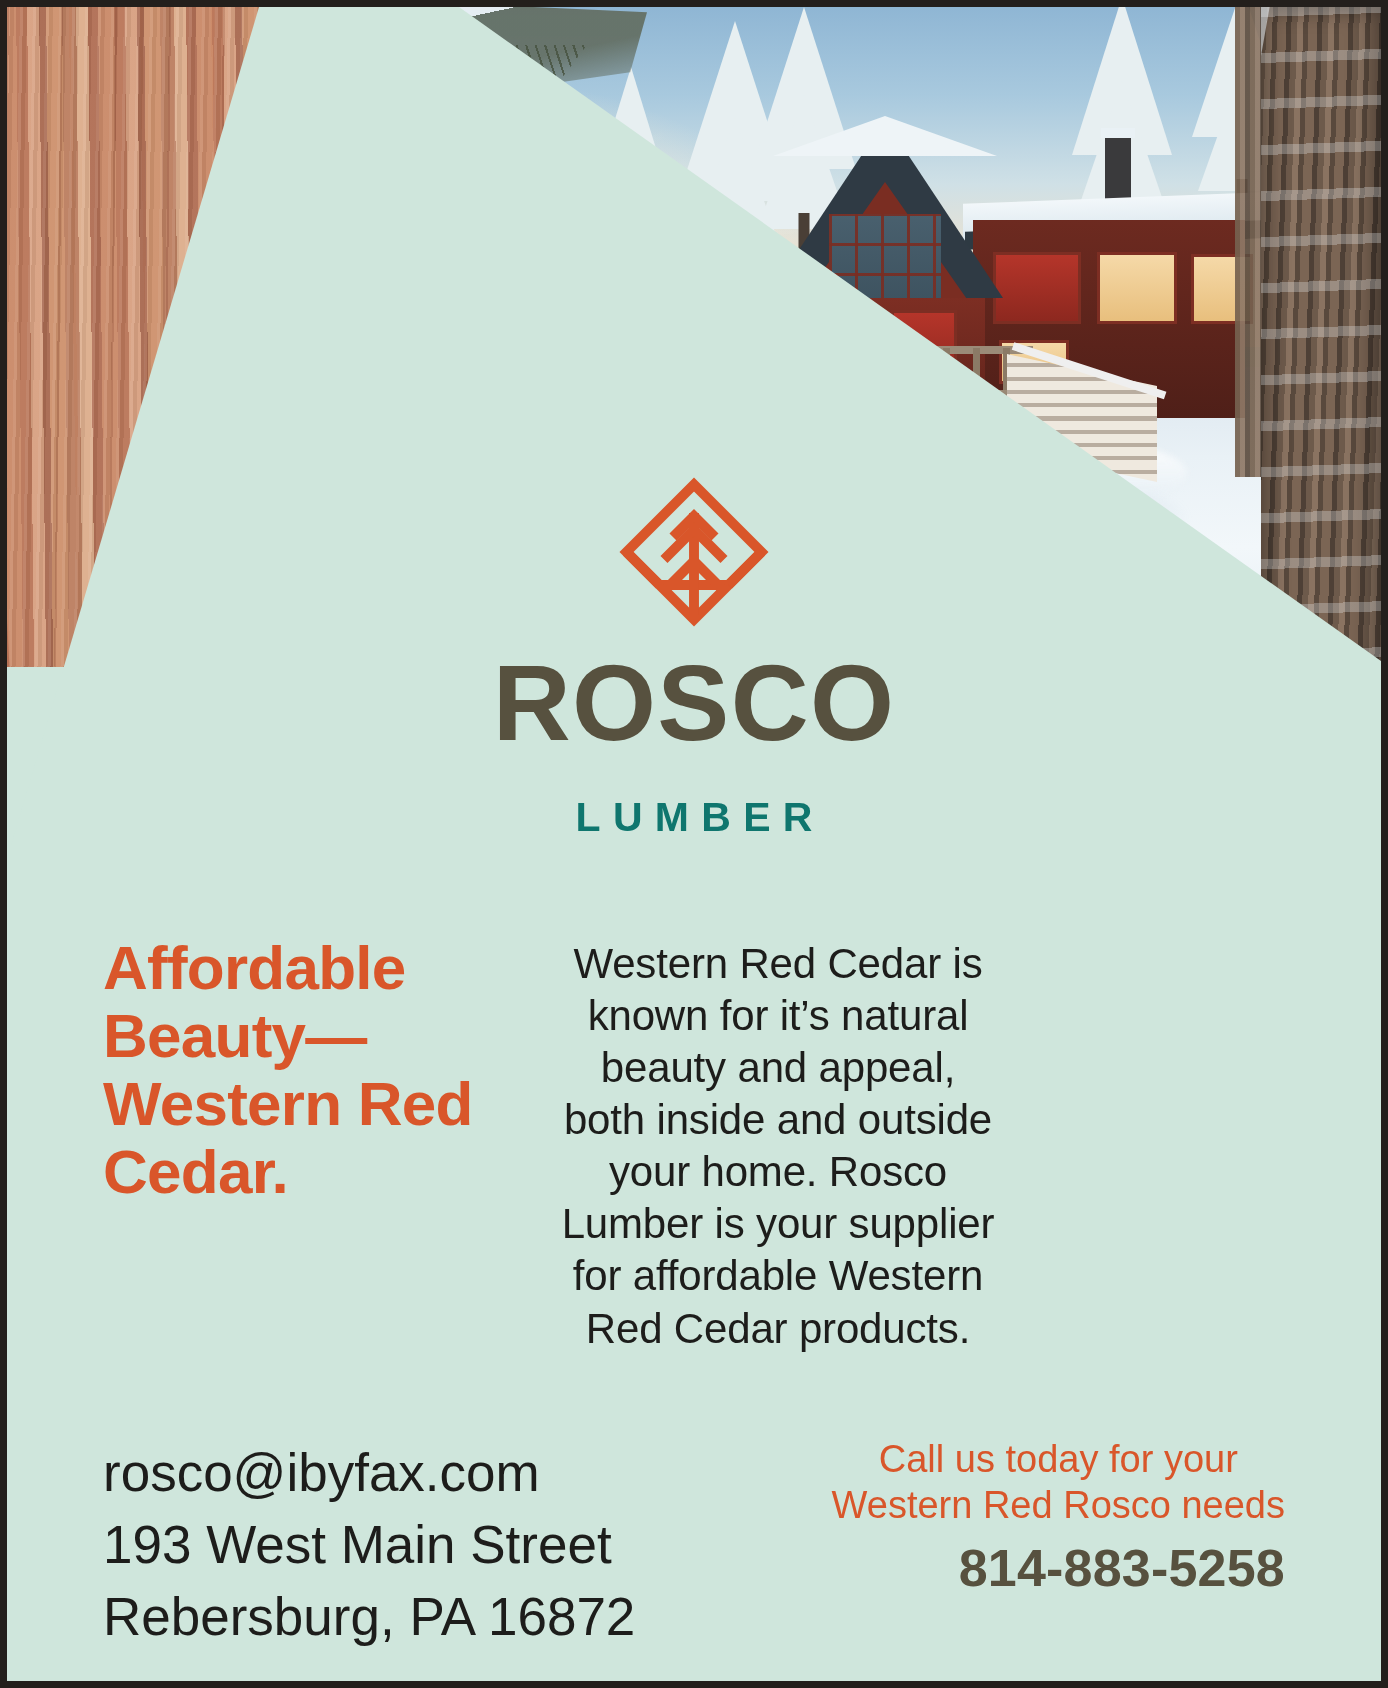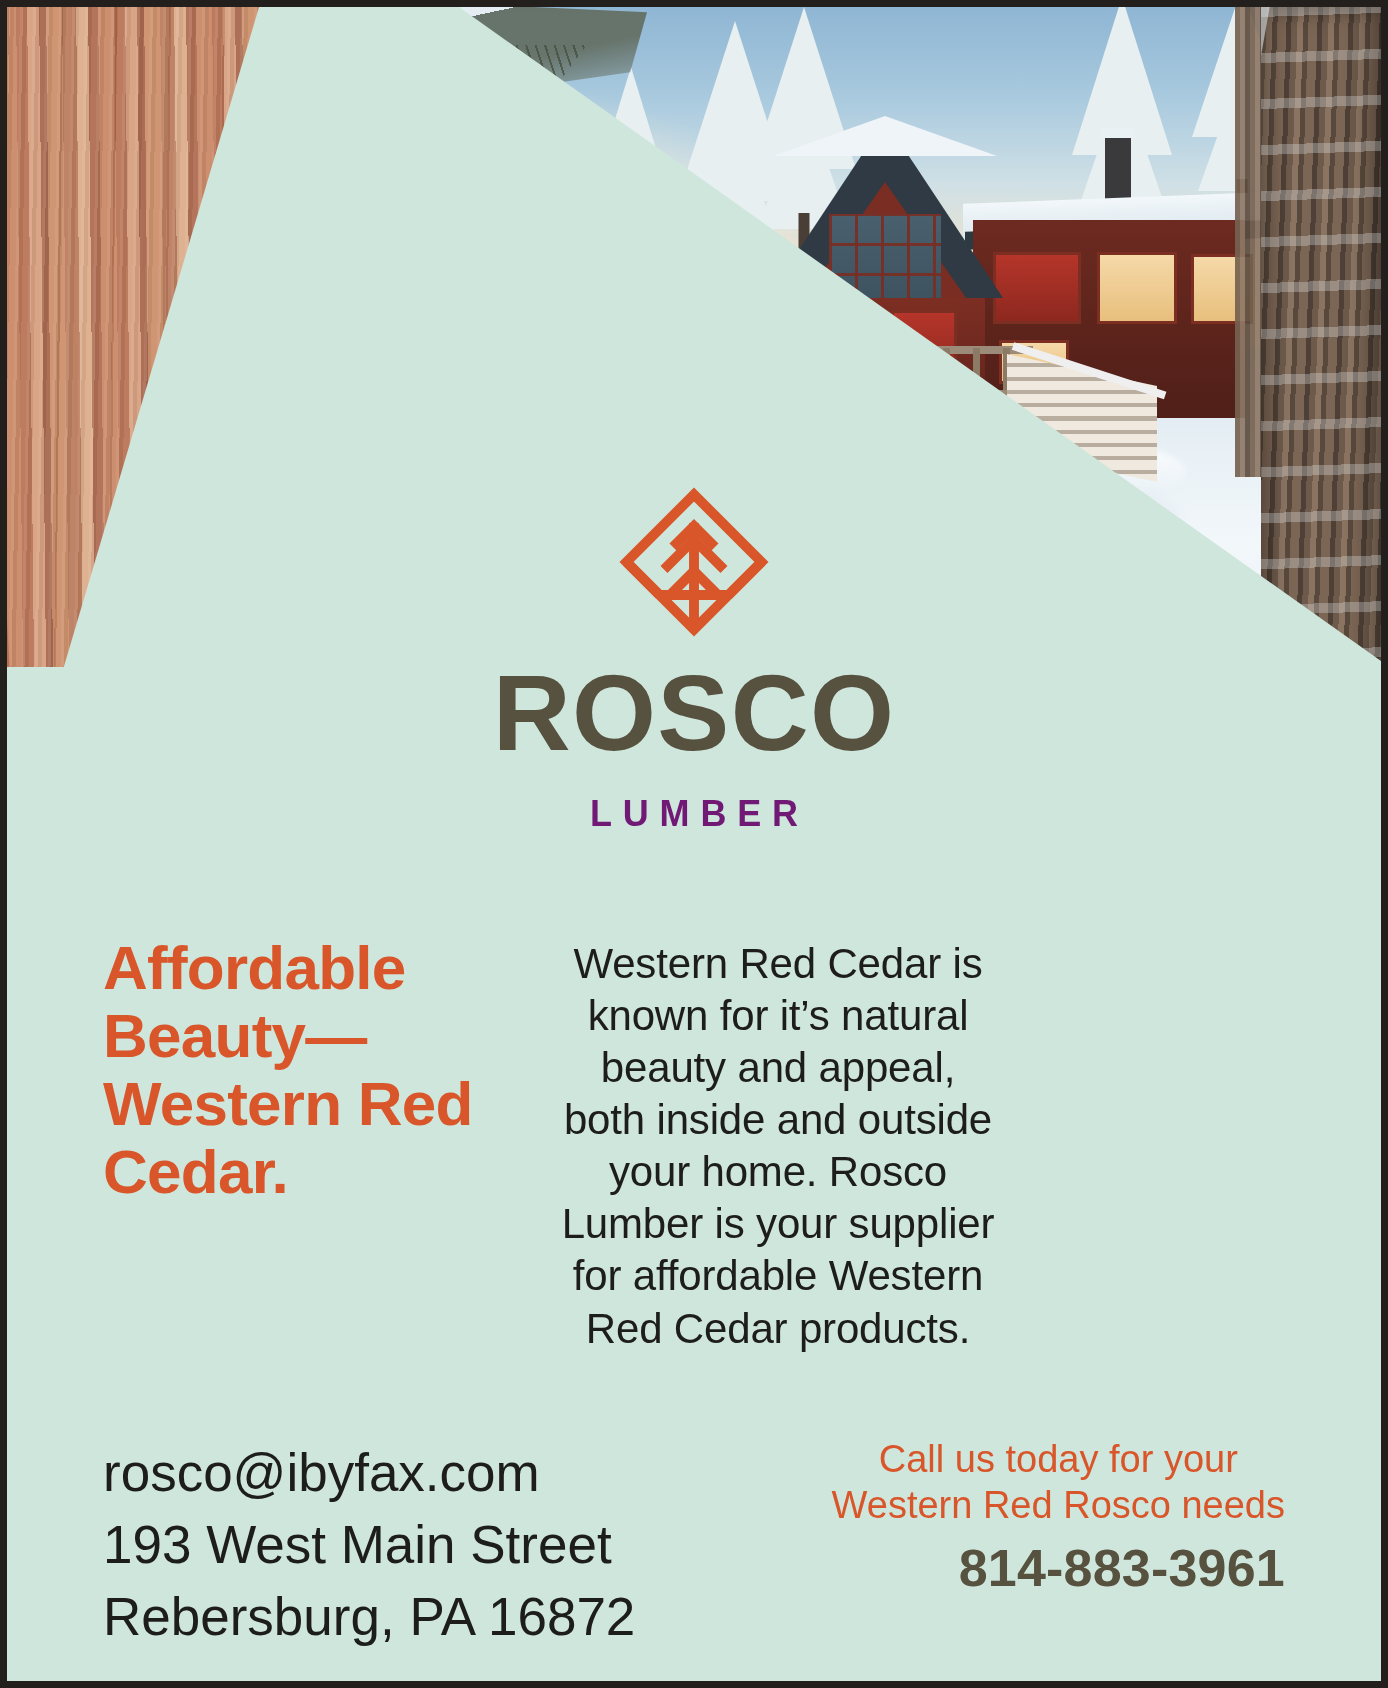--- a/index.html
+++ b/index.html
@@ -238,40 +238,40 @@
       452px 0,
       1374px 654px,
       1374px 1688px,
       0 1688px,
       0 852px
     );
   }
 
   
   #logo{
-    position:absolute; left:0; top:480px; width:1374px;
+    position:absolute; left:0; top:470px; width:1374px;
     display:flex; flex-direction:column; align-items:center;
   }
   #logomark{ width:150px; height:150px; display:block; }
   #wordmark{
     font-family:"Liberation Sans", sans-serif;
     font-weight:700;
     font-size:108px;
     letter-spacing:.012em;
     color:#57513f;
     line-height:1;
     margin-top:22px;
   }
   #subwordmark{
     font-family:"Liberation Sans", sans-serif;
     font-weight:700;
-    font-size:36px;
+    font-size:41px;
     letter-spacing:.30em;
-    color:#701a75;
-    margin-top:26px;
+    color:#0f766e;
+    margin-top:37px;
     margin-left:.30em;
   }
 
   
   #content{
     position:absolute; left:0; top:885px; width:1090px;
     padding:0 96px 0 96px;
     box-sizing:border-box;
   }
   #cols{ display:flex; gap:52px; align-items:flex-start; }
@@ -467,17 +467,17 @@
     <div id="contact">
       <div>rosco@ibyfax.com</div>
       <div>193 West Main Street</div>
       <div>Rebersburg, PA 16872</div>
     </div>
     <div id="cta">
       <div id="ctaline">
         <div>Call us today for your</div>
         <div>Western Red Rosco needs</div>
       </div>
-      <div id="phone">814-883-3961</div>
+      <div id="phone">814-883-5258</div>
     </div>
   </div>
 
 </div>
 
 </body></html>

